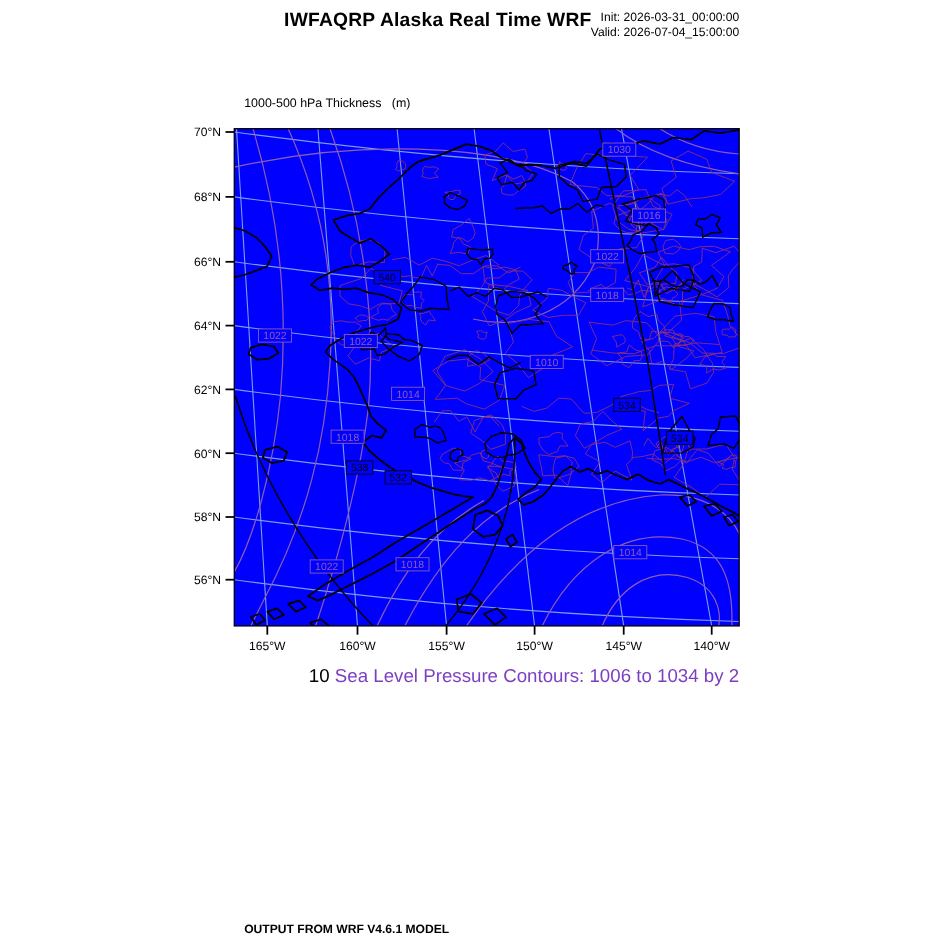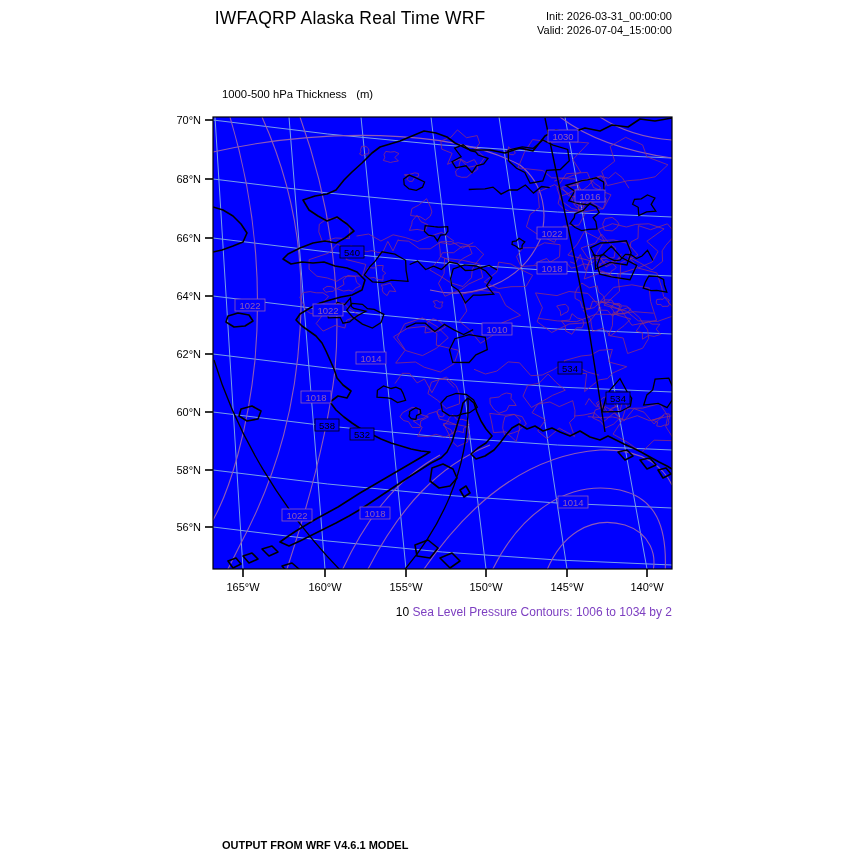--- a/index.html
+++ b/index.html
@@ -1,23 +1,23 @@
 <!DOCTYPE html>
 <html><head>
 <meta charset="utf-8">
 <style>
   html,body{margin:0;padding:0;background:#ffffff;}
   .page{position:relative;width:850px;height:850px;background:#ffffff;overflow:hidden;
         font-family:"Liberation Sans",sans-serif;color:#000;}
   .title{position:absolute;top:8px;left:0;width:700px;text-align:center;
-         font-size:17.5px;font-weight:normal;letter-spacing:.2px;}
+         font-size:17.5px;font-weight:bold;letter-spacing:.2px;padding-left:48px;}
   .stamps{position:absolute;top:10px;right:178px;text-align:right;
           font-size:11px;font-weight:normal;line-height:13.5px;}
   .legend{position:absolute;top:62px;left:222px;font-size:11.3px;line-height:13.2px;white-space:pre;}
-  .caption{position:absolute;top:605px;right:178px;font-size:12px;white-space:pre;}
+  .caption{position:absolute;top:605px;right:178px;font-size:17px;white-space:pre;}
   .caption .pfx{color:#000;}
   .caption .txt{color:#7d3fc1;}
   .footer{position:absolute;top:813px;left:222px;font-size:11px;font-weight:bold;line-height:13px;white-space:pre;}
   svg{position:absolute;top:0;left:0;}
   svg text{font-family:"Liberation Sans",sans-serif;}
 </style>
 </head>
 <body>
 
 <div class="page">

